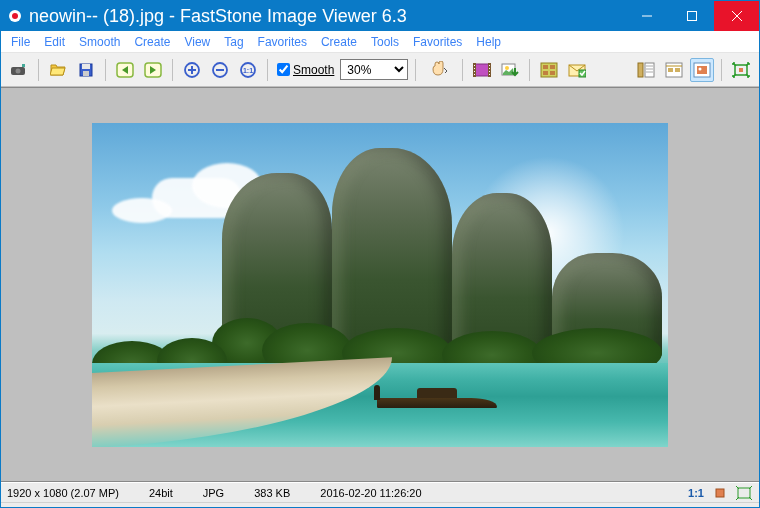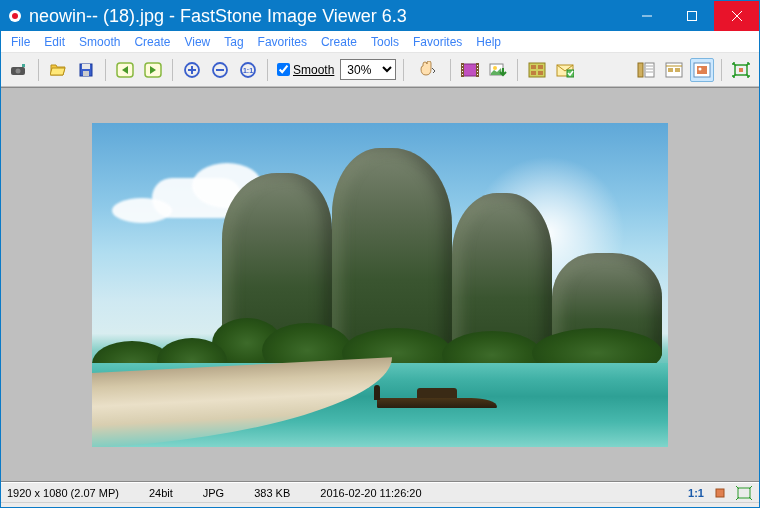--- a/index.html
+++ b/index.html
@@ -12,21 +12,21 @@
   .win-btn.close { background: #e8132a; }
   .win-btn svg { stroke: #fff; stroke-width: 1; fill: none; }
   .menubar { height: 22px; background: #fff; display: flex; align-items: center; padding: 0 4px; gap: 2px; border-bottom: 1px solid #e5e5e5; }
   .menu-item { padding: 2px 6px; cursor: pointer; color: #3b82f6; font-size: 12px; }
   .toolbar { height: 34px; background: #f0f0f0; border-bottom: 1px solid #c0c0c0; display: flex; align-items: center; padding: 0 6px; gap: 4px; }
   .tb-btn { width: 24px; height: 24px; display: flex; align-items: center; justify-content: center; cursor: pointer; border: 1px solid transparent; border-radius: 2px; }
   .tb-btn.active { background: #cce8ff; border-color: #7cb6e0; }
   .tb-sep { width: 1px; height: 22px; background: #c0c0c0; margin: 0 3px; }
   .smooth-check { display: flex; align-items: center; gap: 3px; font-size: 12px; padding: 0 2px; text-decoration: underline; }
   .smooth-check input { width: 13px; height: 13px; }
-  .zoom-select { height: 21px; width: 56px; font-size: 12px; border: 1px solid #7a7a7a; background: #fff; padding: 0 2px; }
+  .zoom-select { height: 21px; width: 68px; font-size: 12px; border: 1px solid #7a7a7a; background: #fff; padding: 0 2px; }
   .hand-btn { width: 32px; height: 24px; display: flex; align-items: center; justify-content: center; border: 1px solid transparent; cursor: pointer; }
   .tb-spacer { flex: 1; }
   .viewport { height: 395px; background: #bfbfbf; display: flex; align-items: center; justify-content: center; position: relative; border-top: 1px solid #888; border-bottom: 1px solid #888; }
   .image-canvas { width: 576px; height: 324px; position: relative; overflow: hidden; }
   .sky { position: absolute; inset: 0; background: linear-gradient(to bottom, #5fa8d8 0%, #8cc8e8 25%, #b0ddf0 40%, #cfe9f2 55%, #d8edf0 65%, #8ad0c8 70%, #4bbab0 78%, #2ea89e 100%); }
   .sun-glow { position: absolute; right: 30px; top: 20px; width: 180px; height: 180px; background: radial-gradient(circle, rgba(255,255,255,0.95) 0%, rgba(255,255,255,0.5) 30%, rgba(255,255,255,0) 60%); }
   .cloud { position: absolute; background: #fff; border-radius: 50%; filter: blur(1px); opacity: 0.9; }
   .cloud.c1 { left: 60px; top: 55px; width: 90px; height: 40px; border-radius: 40px; }
   .cloud.c2 { left: 100px; top: 40px; width: 70px; height: 45px; }
   .cloud.c3 { left: 20px; top: 75px; width: 60px; height: 25px; }

